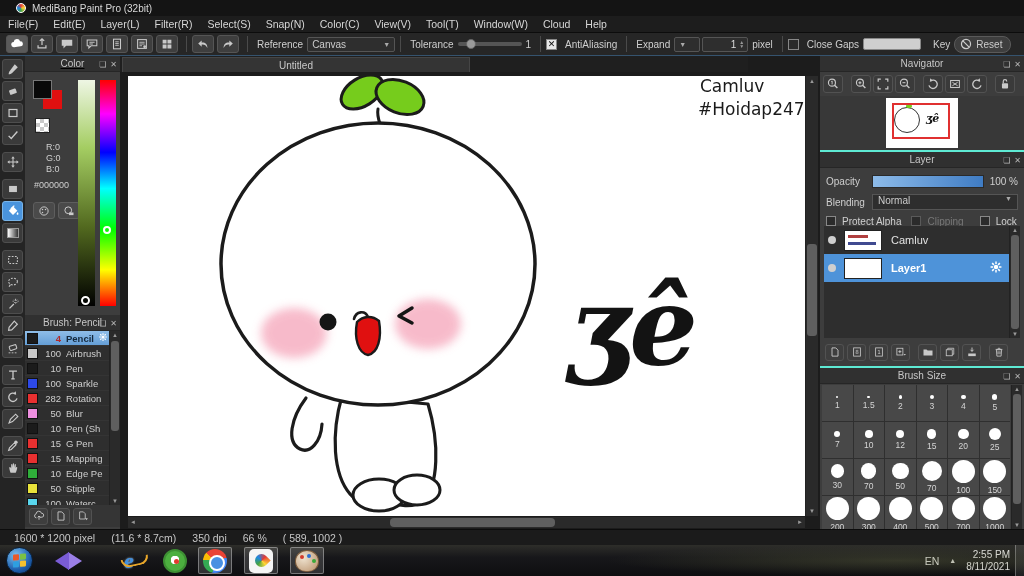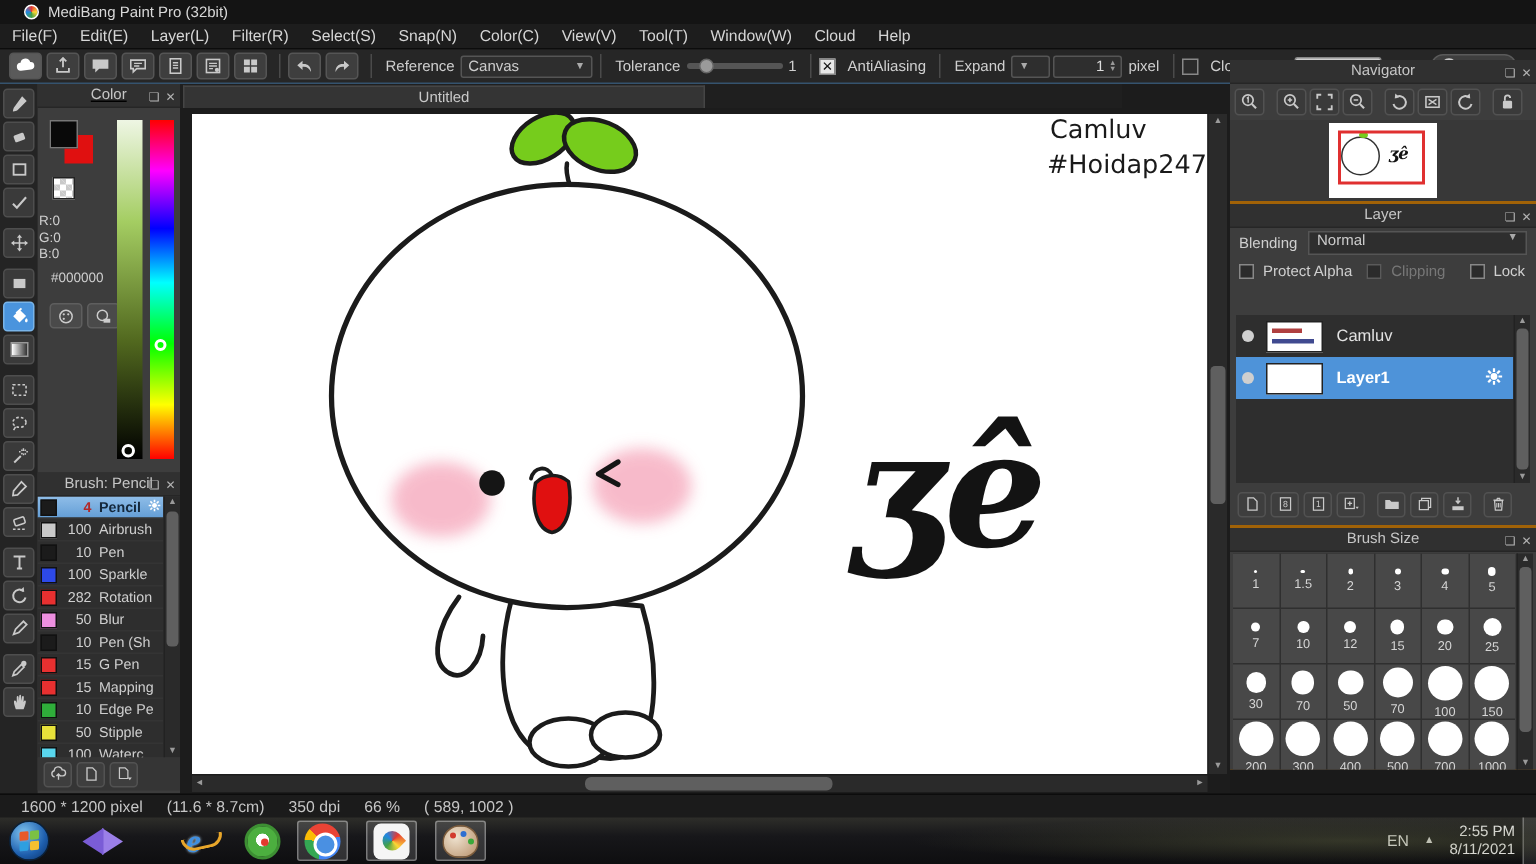--- a/index.html
+++ b/index.html
@@ -57,21 +57,21 @@
 
   
   .color-panel { position:absolute; left:25px; top:56px; width:95px; height:259px; background:#3d3d3d;text-decoration:underline; }
   .fgbg { position:absolute; left:8px; top:24px; width:32px; height:32px; }
   .sw-red { position:absolute; left:10px; top:10px; width:19px; height:19px; background:#e01010; }
   .sw-black { position:absolute; left:0; top:0; width:19px; height:19px; background:#090909; border:1px solid #777; }
   .checker { background-image:linear-gradient(45deg,#c9c9c9 25%,transparent 25%,transparent 75%,#c9c9c9 75%),
     linear-gradient(45deg,#c9c9c9 25%,transparent 25%,transparent 75%,#c9c9c9 75%);
     background-size:8px 8px; background-position:0 0,4px 4px; background-color:#fff; }
   .sw-trans { position:absolute; left:10px; top:62px; width:15px; height:15px; border:1px solid #222; }
-  .rgb-vals { position:absolute; left:1px; top:86px; color:#cfcfcf; font-size:9px; line-height:11px; }
+  .rgb-vals { position:absolute; left:21px; top:86px; color:#cfcfcf; font-size:9px; line-height:11px; }
   .hex-val { position:absolute; left:9px; top:124px; color:#cfcfcf; font-size:9px; }
   .cp-btn { position:absolute; top:146px; width:22px; height:17px; background:#4a4a4a; border:1px solid #5e5e5e;
     border-radius:3px; display:flex; align-items:center; justify-content:center; color:#ccc; }
   .sv-strip { position:absolute; left:53px; top:24px; width:17px; height:226px;
     background:linear-gradient(180deg,#eef6e4 0%,#a4cd62 30%,#52691f 65%,#000 100%); }
   .sv-ind { position:absolute; left:56px; top:240px; width:9px; height:9px; border:2px solid #fff;
     border-radius:50%; background:transparent; }
   .hue-strip { position:absolute; left:75px; top:24px; width:16px; height:226px;
     background:linear-gradient(180deg,#f00 0%,#f0f 15%,#00f 32%,#0ff 48%,#0f0 66%,#ff0 84%,#f00 100%); }
   .hue-ind { position:absolute; left:78px; top:170px; width:8px; height:8px; border:2px solid #fff;
@@ -105,21 +105,21 @@
     color:#c9c9c9; font-size:10px; display:flex; align-items:center; justify-content:center;
     border:1px solid #454545; border-bottom:none; }
   .canvas-white { position:absolute; left:8px; top:20px; width:677px; height:440px; background:#fff; }
   .canvas-white svg { display:block; }
   .v-scrollbar { position:absolute; left:685px; top:20px; width:13px; height:440px; background:#2a2a2a; }
   .h-scrollbar { position:absolute; left:8px; top:461px; width:677px; height:11px; background:#2a2a2a; }
   .h-scrollbar .thumb { position:absolute; top:1px; height:9px; background:#5f5f5f; border-radius:4px; }
   .h-scrollbar .arr { position:absolute; top:2px; color:#9a9a9a; font-size:6px; }
 
   
-  .right-panels { position:absolute; left:820px; top:40px; width:204px; height:473px; background:#a16207; }
+  .right-panels { position:absolute; left:820px; top:56px; width:204px; height:473px; background:#5eead4; }
   .nav-panel { position:absolute; left:0; top:0; width:204px; height:94px; background:#3d3d3d; }
   .nav-toolbar { position:absolute; left:0; top:16px; width:204px; height:24px; display:flex;
     align-items:center; padding-left:3px; gap:2px; }
   .nav-btn { width:20px; height:18px; background:#3a3a3a; border:1px solid #525252; border-radius:3px;
     display:flex; align-items:center; justify-content:center; color:#c9c9c9; }
   .nav-btn.sep { margin-left:6px; }
   .nav-thumb-area { position:absolute; left:0; top:40px; width:204px; height:54px; background:#383838; }
   .nav-thumb { position:absolute; left:66px; top:2px; width:72px; height:50px; background:#fff; }
   .nav-view { position:absolute; left:6px; top:5px; width:58px; height:36px; border:2px solid #e03030; }
   .nav-mini-head { position:absolute; left:8px; top:9px; width:26px; height:26px; border:1.5px solid #333;
@@ -761,20 +761,25 @@
     </div>
 
     <div class="layer-panel">
       <div class="panel-title">
         <span>Layer</span>
         <span class="pt-icons">
             <span>❏</span>
             <span>✕</span>
           </span>
       </div>
+      <div class="lp-row opacity-row" style="margin-top:2px">
+        <span class="lbl">Opacity</span>
+        <span class="op-slider"></span>
+        <span class="op-val">100 %</span>
+      </div>
       <div class="lp-row blend-row">
         <span class="lbl">Blending</span>
         <span class="blend-drop">
           <span>Normal</span>
           <span class="caret">▼</span>
         </span>
       </div>
       <div class="lp-row check-row">
         <span class="cb"></span>
         <span>Protect Alpha</span>

